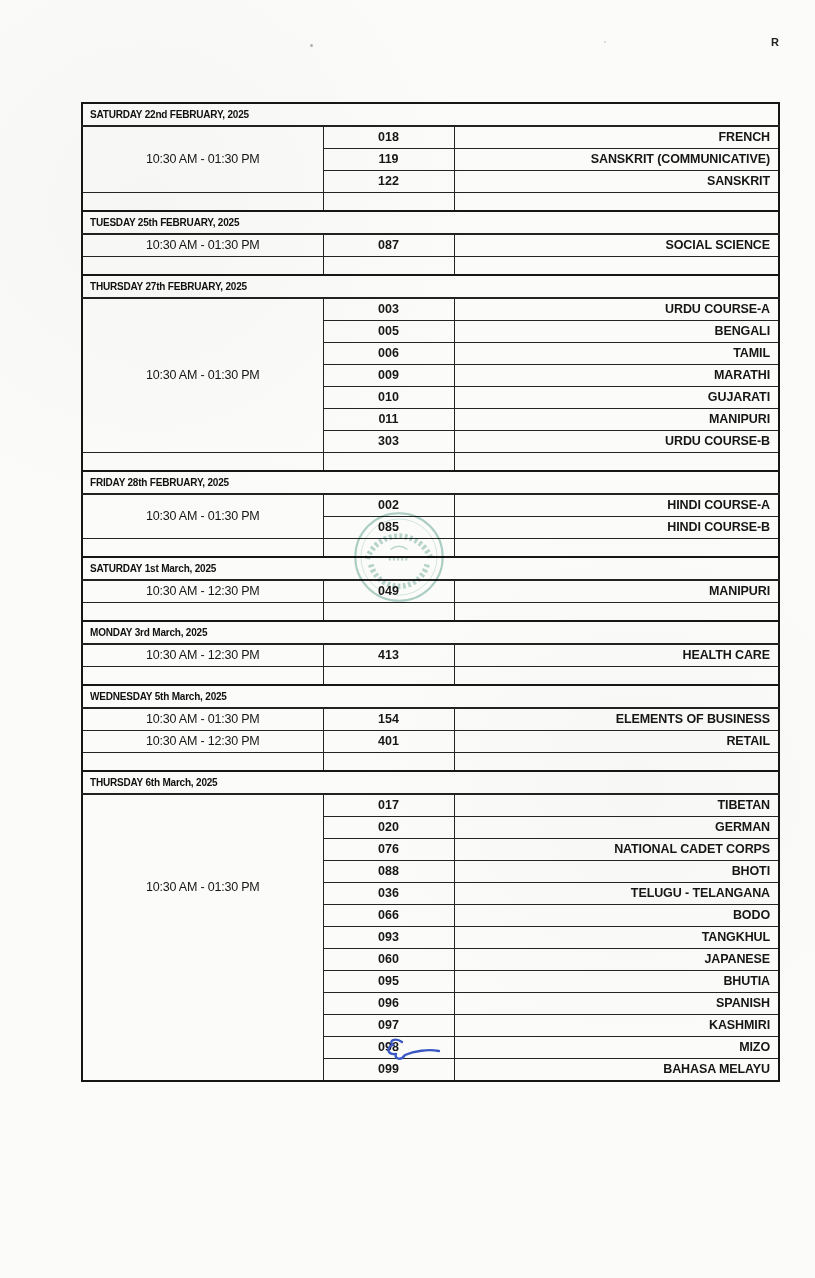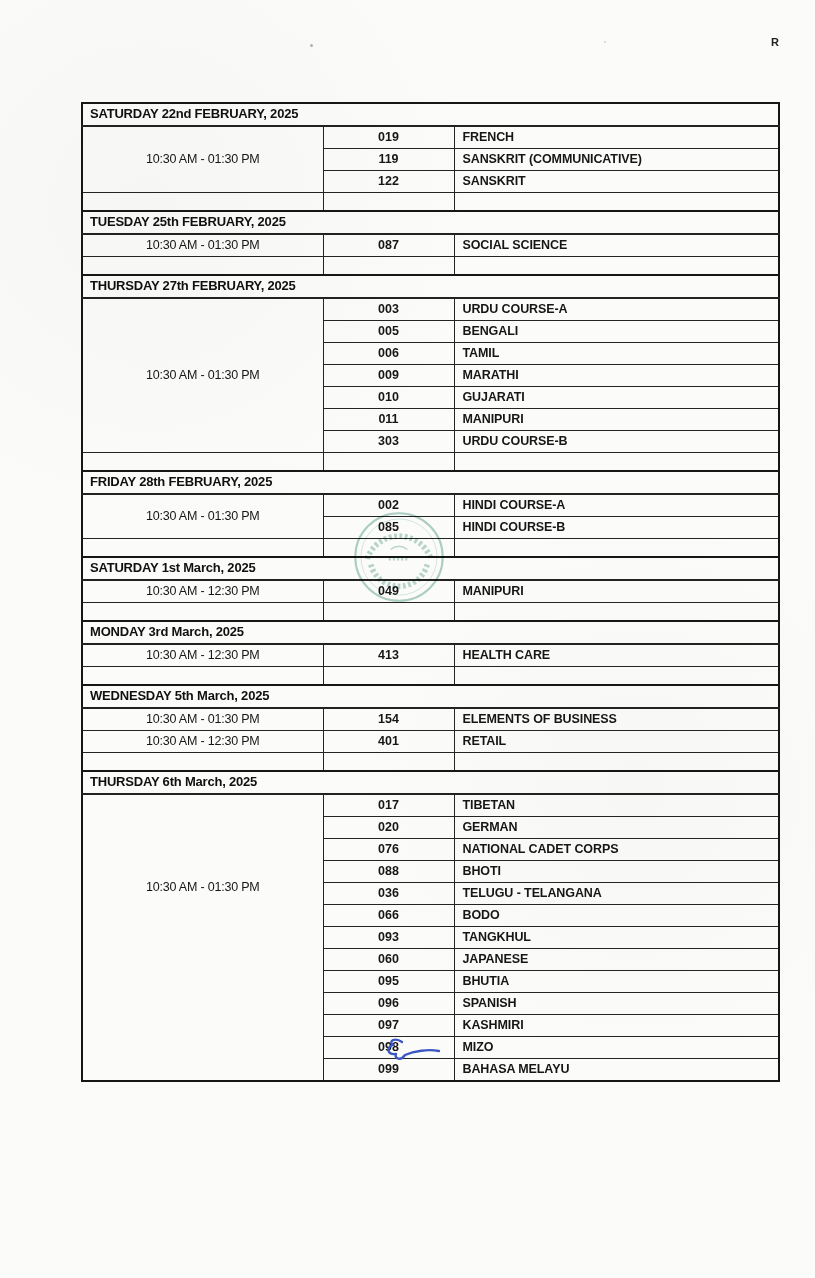--- a/index.html
+++ b/index.html
@@ -48,40 +48,40 @@
     font-size: 12.5px;
     line-height: 1.1;
     color: #161616;
     overflow: hidden;
     white-space: nowrap;
   }
   tr.hdr td {
     border-top: 2px solid #161616;
     border-bottom: 2px solid #222;
     font-weight: 700;
-    font-size: 13px;
+    font-size: 10px;
     letter-spacing: -0.2px;
     padding-left: 7px;
     color: #101010;
   }
   td.time {
     text-align: center;
     font-weight: 400;
     letter-spacing: -0.2px;
   }
   td.time-high {
     vertical-align: top;
     padding-top: 86px;
   }
   td.code {
     text-align: center;
     font-weight: 700;
   }
   td.subj {
-    text-align: left;
+    text-align: right;
     font-weight: 700;
     letter-spacing: -0.1px;
   }
   tr.spacer td { height: 17px; }
 
   .stamp {
     position: absolute; left: 352px; top: 510px;
     width: 94px; height: 94px;
     opacity: 0.45;
     mix-blend-mode: multiply;
@@ -108,21 +108,21 @@
         <col class="c-code">
         <col class="c-subj">
       </colgroup>
     <tbody>
 
       <tr class="hdr">
         <td colspan="3">SATURDAY 22nd FEBRUARY, 2025</td>
       </tr>
       <tr>
         <td class="time" rowspan="3">10:30 AM - 01:30 PM</td>
-        <td class="code">019</td>
+        <td class="code">018</td>
         <td class="subj">FRENCH</td>
       </tr>
       <tr>
         <td class="code">119</td>
         <td class="subj">SANSKRIT (COMMUNICATIVE)</td>
       </tr>
       <tr>
         <td class="code">122</td>
         <td class="subj">SANSKRIT</td>
       </tr>

